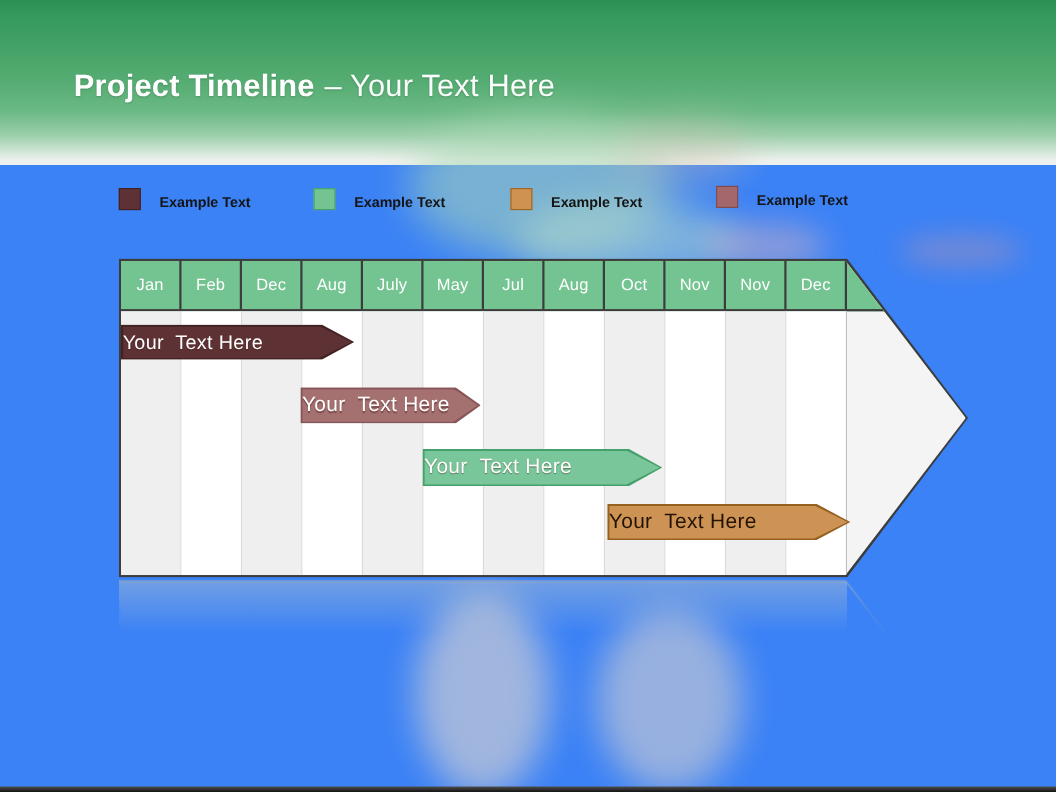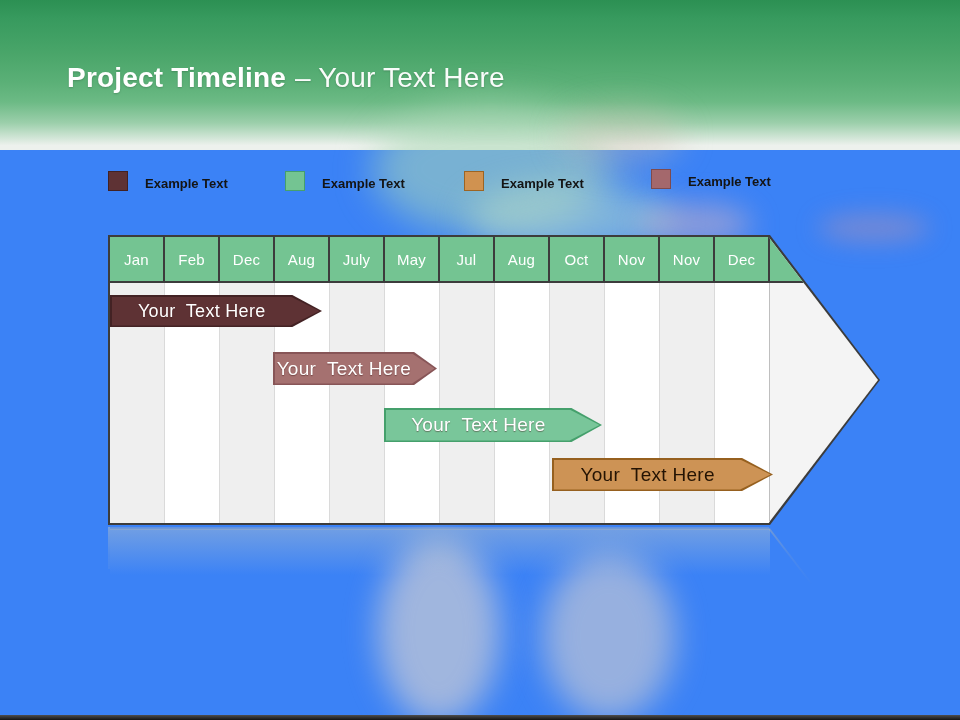--- a/index.html
+++ b/index.html
@@ -49,21 +49,21 @@
   .b-col{flex:0 0 55px;width:55px;box-sizing:border-box;border-right:1px solid #dadada;}
   .b-col:nth-child(odd){background:#efefef;}
   .b-col:nth-child(even){background:#ffffff;}
   .b-col:last-child{border-right:1px solid #bfbfbf;}
 
   
   .bar{position:absolute;z-index:3;}
   .bar-shape{position:absolute;inset:0;clip-path:polygon(0 0,86% 0,100% 50%,86% 100%,0 100%);}
   .bar-fill{position:absolute;top:1.5px;bottom:1.5px;left:1.5px;right:2.5px;
     clip-path:polygon(0 0,86% 0,100% 50%,86% 100%,0 100%);
-    display:flex;align-items:center;justify-content:center;padding-right:13%;box-sizing:border-box;}
+    display:flex;align-items:center;padding-right:13%;box-sizing:border-box;}
   .bar-label{font-size:19px;white-space:pre;letter-spacing:.3px;}
   .bar-label.light{color:#fff;text-shadow:0 1px 1px rgba(60,20,20,.45);}
   .bar-0 .bar-label{font-size:18px;}
 
   
   .refl-wash{position:absolute;left:110px;top:529px;width:660px;height:46px;
     background:linear-gradient(to bottom, rgba(198,204,198,.38), rgba(238,242,238,0));}
   .refl-svg{position:absolute;left:108px;top:527px;width:773px;height:150px;opacity:.75;
     -webkit-mask-image:linear-gradient(to bottom, rgba(0,0,0,.6) 0px, rgba(0,0,0,.18) 28px, rgba(0,0,0,0) 58px);
     mask-image:linear-gradient(to bottom, rgba(0,0,0,.6) 0px, rgba(0,0,0,.18) 28px, rgba(0,0,0,0) 58px);}

